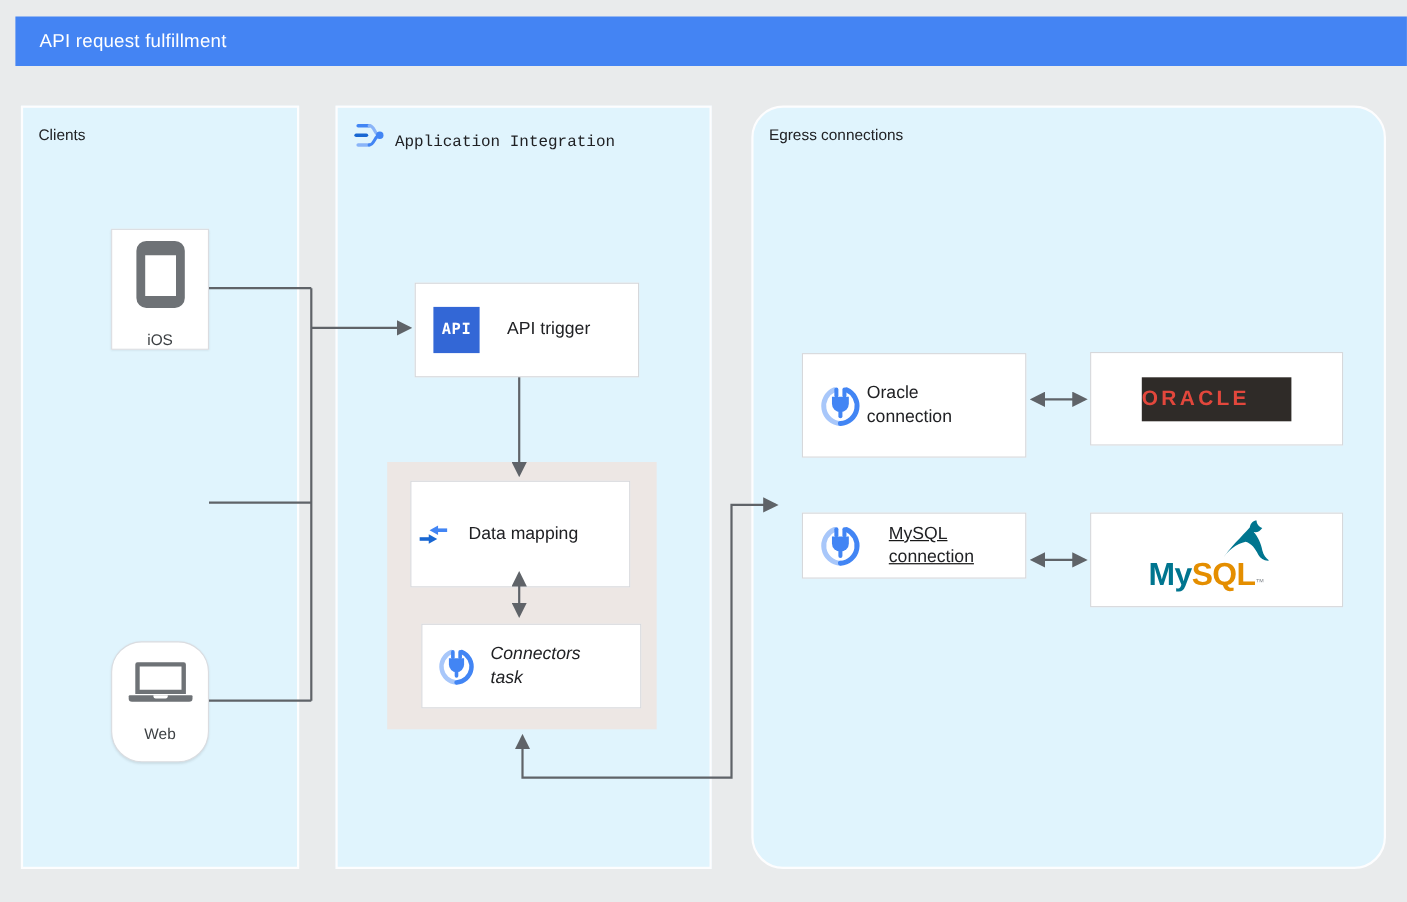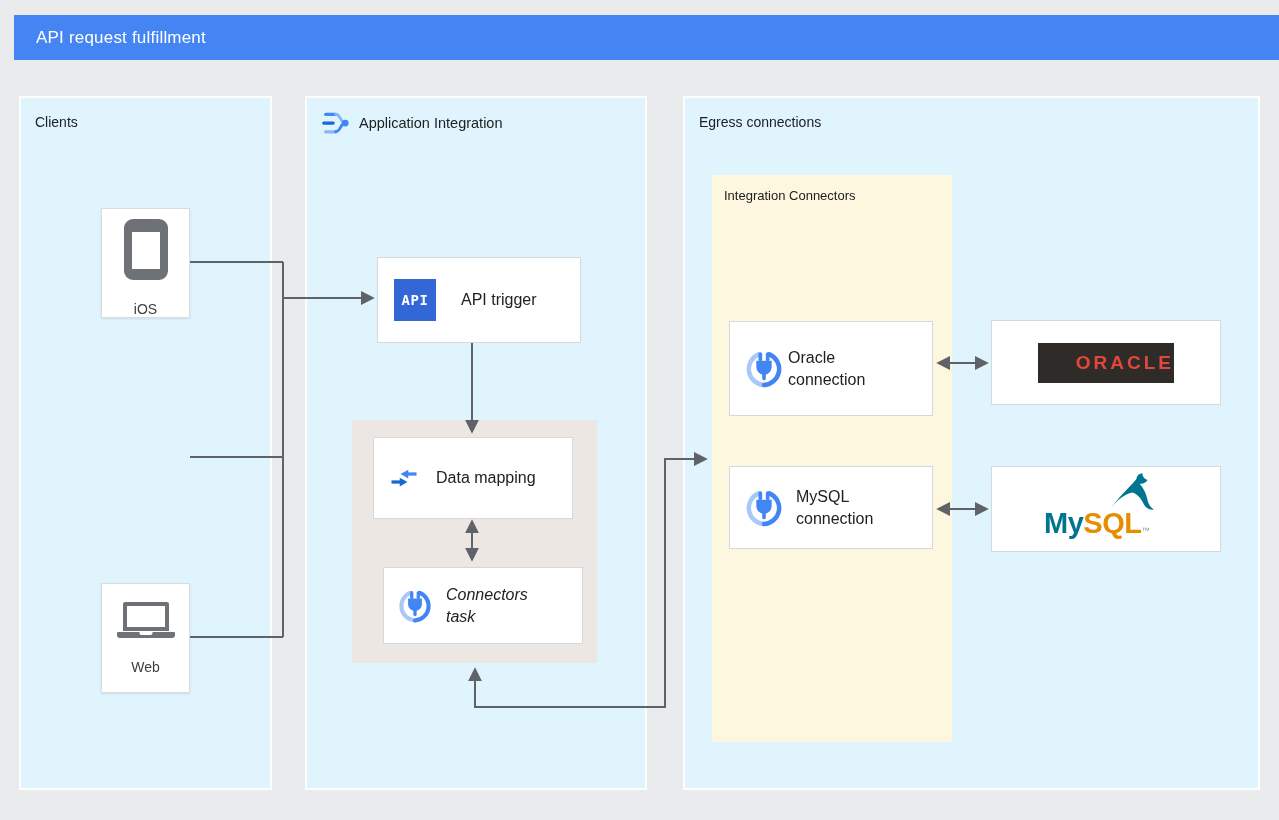--- a/index.html
+++ b/index.html
@@ -25,28 +25,28 @@
   }
   
   .panel{
     position:absolute;
     background:#E0F4FD;
     border:2px solid #FDFDFE;
     box-sizing:border-box;
   }
   .panel-clients{left:19px;top:96px;width:253px;height:694px;}
   .panel-appint{left:305px;top:96px;width:342px;height:694px;}
-  .panel-egress{left:683px;top:96px;width:577px;height:694px;}
+  .panel-egress{left:683px;top:96px;width:577px;height:694px;border-radius:29px;}
   .panel-label{
     position:absolute;left:14px;top:16px;
     font-size:14px;color:#202124;
   }
   .appint-header{
     position:absolute;left:13px;top:10px;
-    display:flex;align-items:center;gap:9px;
+    display:flex;align-items:flex-end;gap:9px;font-family:Liberation Mono, monospace;
   }
   .appint-header .hdr-label{font-size:14.5px;color:#202124;}
   
   .subpanel-gray{
     position:absolute;left:352px;top:420px;width:245px;height:243px;
     background:#EDE7E4;
   }
   .subpanel-yellow{
     position:absolute;left:712px;top:175px;width:240px;height:567px;
     background:#FEF7E0;
@@ -58,21 +58,21 @@
   
   .device-card{
     position:absolute;width:89px;height:110px;
     background:#FFFFFF;border:1px solid #DADCE0;box-sizing:border-box;
     box-shadow:0 1px 2px rgba(60,64,67,.12);
     display:flex;flex-direction:column;align-items:center;
     padding-top:10px;gap:21px;
   }
   .card-ios{left:101px;top:208px;}
   .card-android{left:101px;top:403px;}
-  .card-web{left:101px;top:583px;padding-top:18px;}
+  .card-web{left:101px;top:583px;padding-top:18px;border-radius:28px;}
   .device-label{font-size:14px;color:#3C4043;}
   .phone-icon{
     width:44px;height:66px;box-sizing:border-box;background:#fff;
     border:8px solid #6E7276;border-top-width:13px;border-bottom-width:11px;
     border-radius:9px;
   }
   .laptop-icon{display:flex;flex-direction:column;align-items:center;width:58px;}
   .laptop-screen{width:46px;height:29px;box-sizing:border-box;background:#fff;
     border:4px solid #6E7276;border-radius:2px 2px 0 0;}
   .laptop-base{width:58px;height:6px;background:#6E7276;border-radius:1px 1px 3px 3px;
@@ -80,40 +80,40 @@
   .laptop-base::after{content:"";position:absolute;left:50%;top:0;transform:translateX(-50%);
     width:13px;height:3px;background:#fff;border-radius:0 0 2px 2px;}
   
   .node-card{
     position:absolute;background:#FFFFFF;border:1px solid #D6D8DB;box-sizing:border-box;
     display:flex;align-items:center;
   }
   .node-label{font-size:16px;color:#202124;line-height:1.32;}
   .card-api-trigger{left:377px;top:257px;width:204px;height:86px;padding-left:16px;gap:25px;}
   .card-api-trigger .node-label{width:80px;}
-  .card-data-mapping{left:373px;top:437px;width:200px;height:82px;padding-left:15px;gap:17px;}
+  .card-data-mapping{left:373px;top:437px;width:200px;height:97px;padding-left:5px;gap:17px;}
   .card-connectors-task{left:383px;top:567px;width:200px;height:77px;padding-left:13px;gap:13px;font-style:italic;}
   .card-connectors-task .node-label{width:110px;}
   .card-oracle-conn{left:729px;top:321px;width:204px;height:95px;padding-left:14px;gap:4px;}
   .card-oracle-conn .node-label,.card-mysql-conn .node-label{width:110px;}
-  .card-mysql-conn{left:729px;top:466px;width:204px;height:83px;padding-left:14px;gap:12px;}
+  .card-mysql-conn{left:729px;top:466px;width:204px;height:60px;padding-left:14px;gap:24px;text-decoration:underline;}
   .card-oracle-db{left:991px;top:320px;width:230px;height:85px;justify-content:center;}
   .card-mysql-db{left:991px;top:466px;width:230px;height:86px;justify-content:center;}
   
   .api-icon{
     width:42px;height:42px;background:#3367D6;flex:0 0 auto;
     display:flex;align-items:center;justify-content:center;
     color:#fff;font-family:"DejaVu Sans Mono",monospace;
     font-weight:bold;font-size:14px;letter-spacing:.5px;
   }
   .svg-icon{flex:0 0 auto;display:block;}
   
   .oracle-logo-box{
     width:136px;height:40px;background:#2F2B28;
-    display:flex;align-items:center;justify-content:flex-end;
+    display:flex;align-items:center;justify-content:flex-start;
   }
   .oracle-logo-text{
     color:#E2473C;font-weight:bold;font-size:19px;letter-spacing:3px;
     font-family:"Liberation Sans",sans-serif;
   }
   
   .mysql-logo{position:relative;width:140px;height:70px;}
   .mysql-dolphin{position:absolute;right:16px;top:-2px;}
   .mysql-wordmark{
     position:absolute;left:8px;bottom:4px;white-space:nowrap;
@@ -154,23 +154,20 @@
       <span class="hdr-label">Application Integration</span>
     </div>
   </div>
 
   <div class="panel panel-egress">
     <div class="panel-label">Egress connections</div>
   </div>
 
   <div class="subpanel-gray"></div>
 
-  <div class="subpanel-yellow">
-    <div class="sub-label">Integration Connectors</div>
-  </div>
 
   <div class="device-card card-ios">
     <div class="phone-icon"></div>
     <div class="device-label">iOS</div>
   </div>
   <div class="device-card card-web">
     <div class="laptop-icon">
       <div class="laptop-screen"></div>
       <div class="laptop-base"></div>
     </div>

